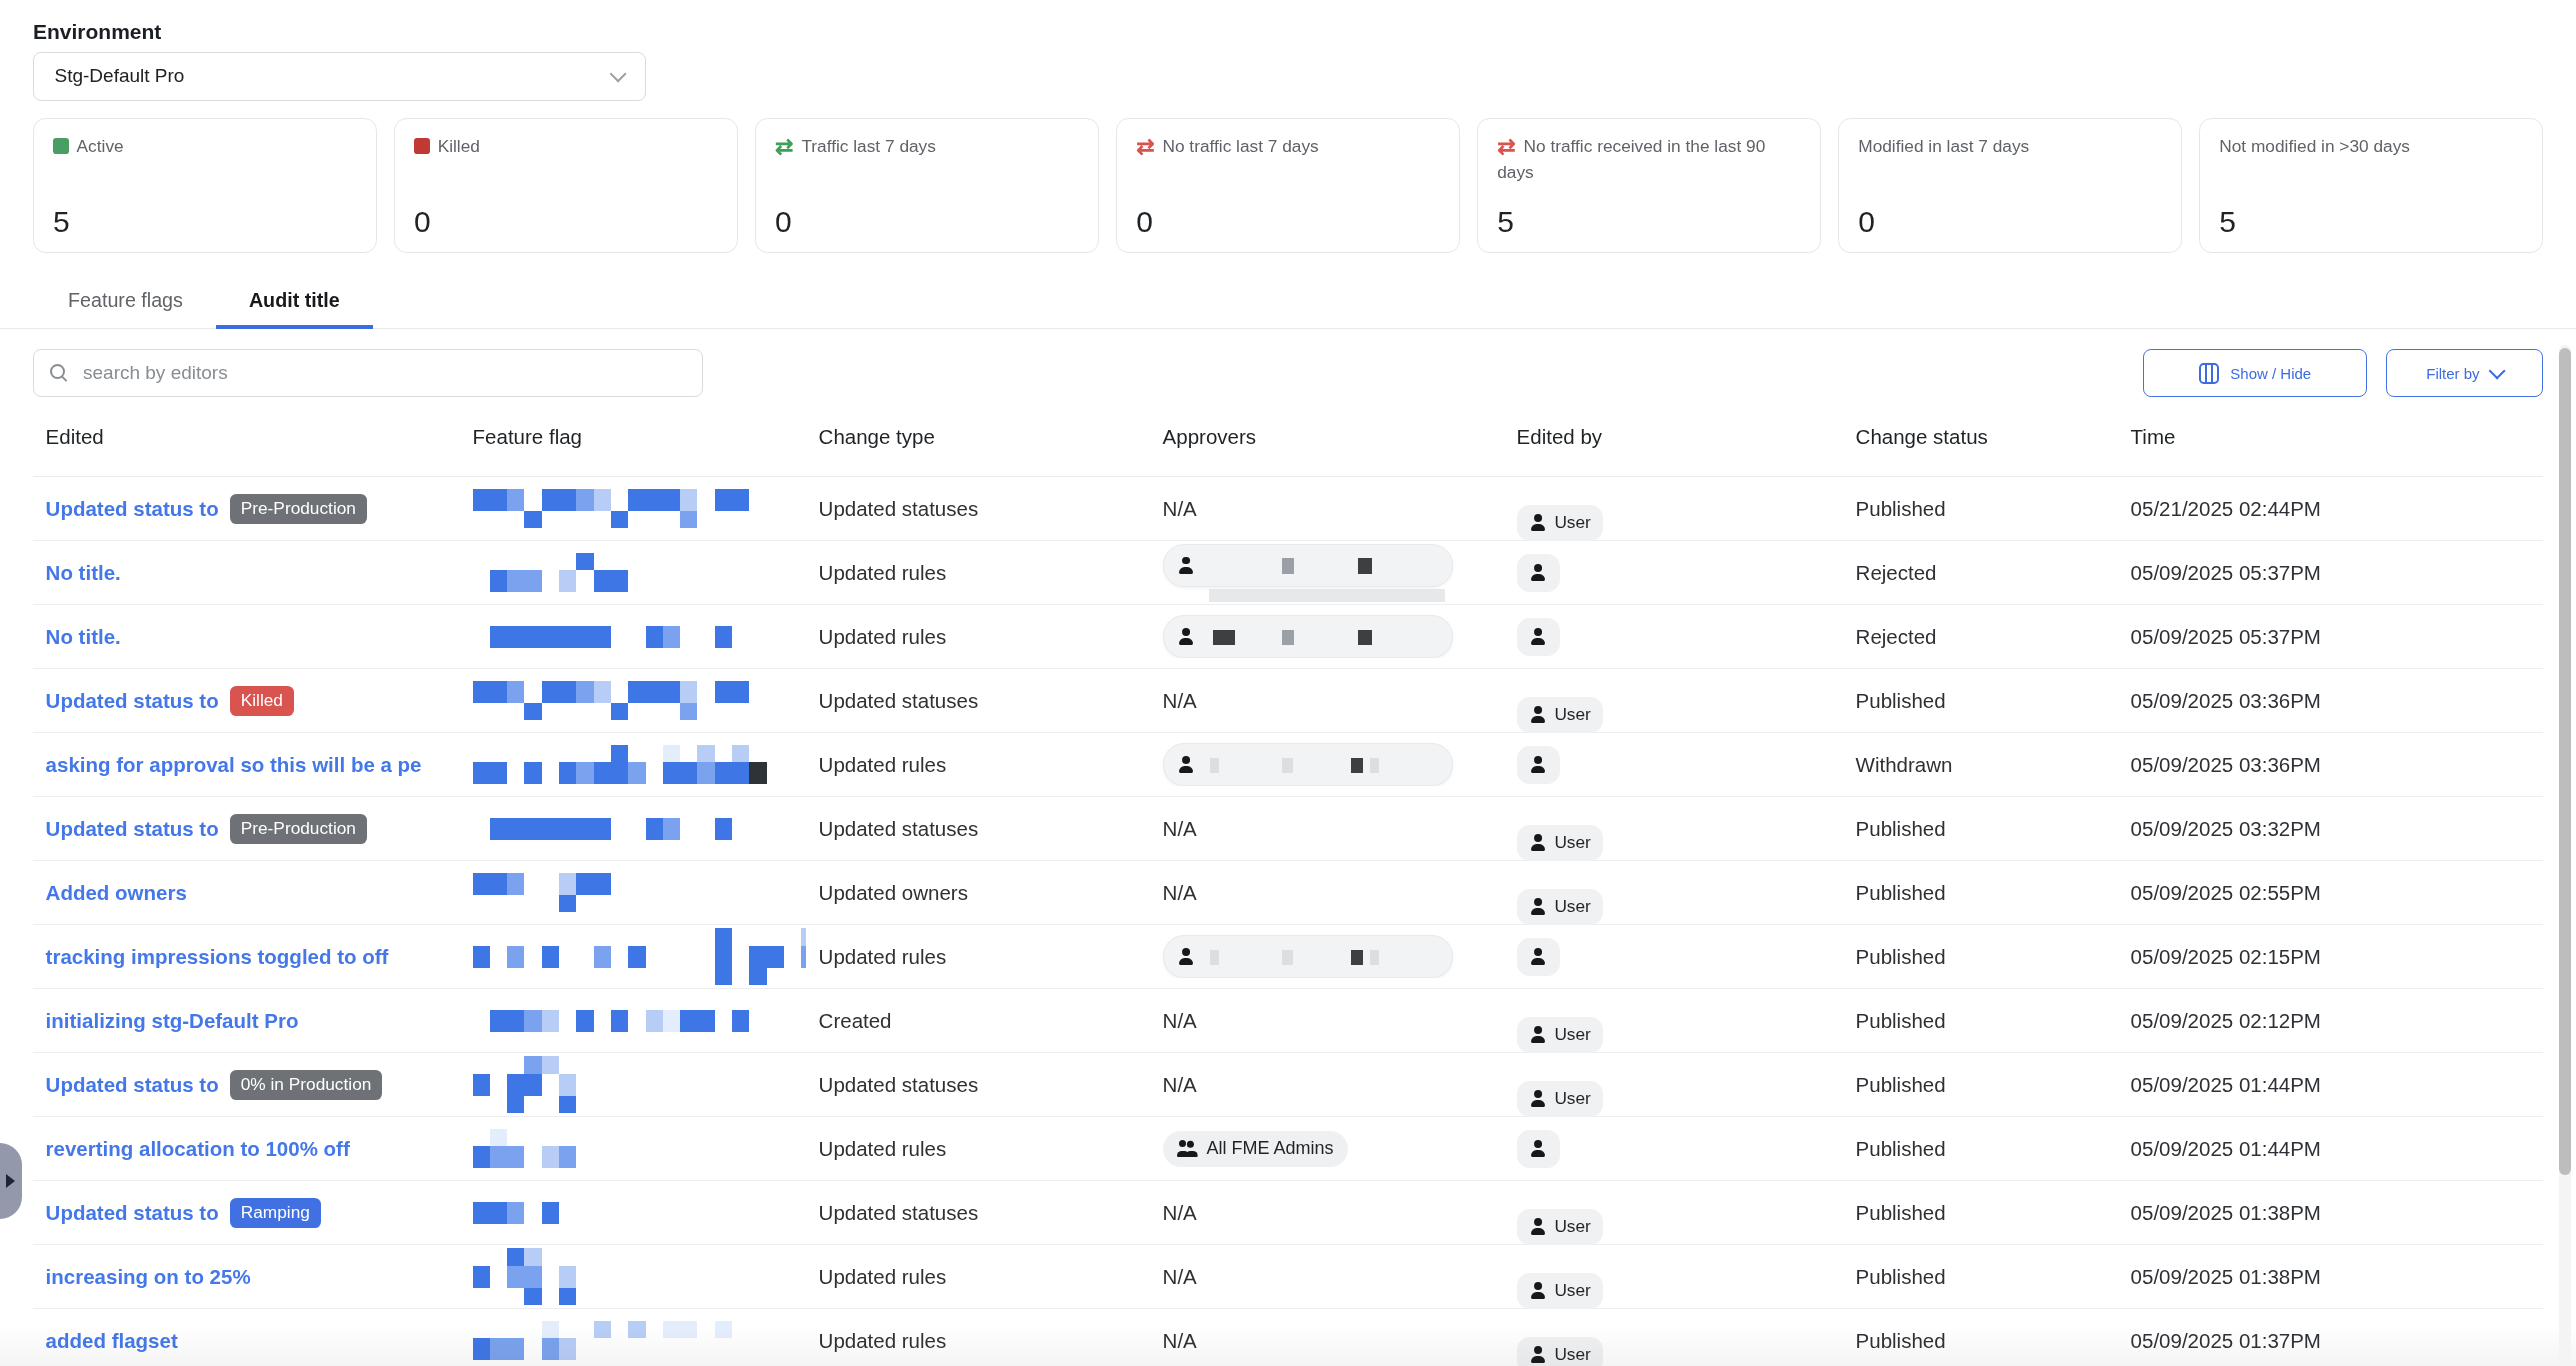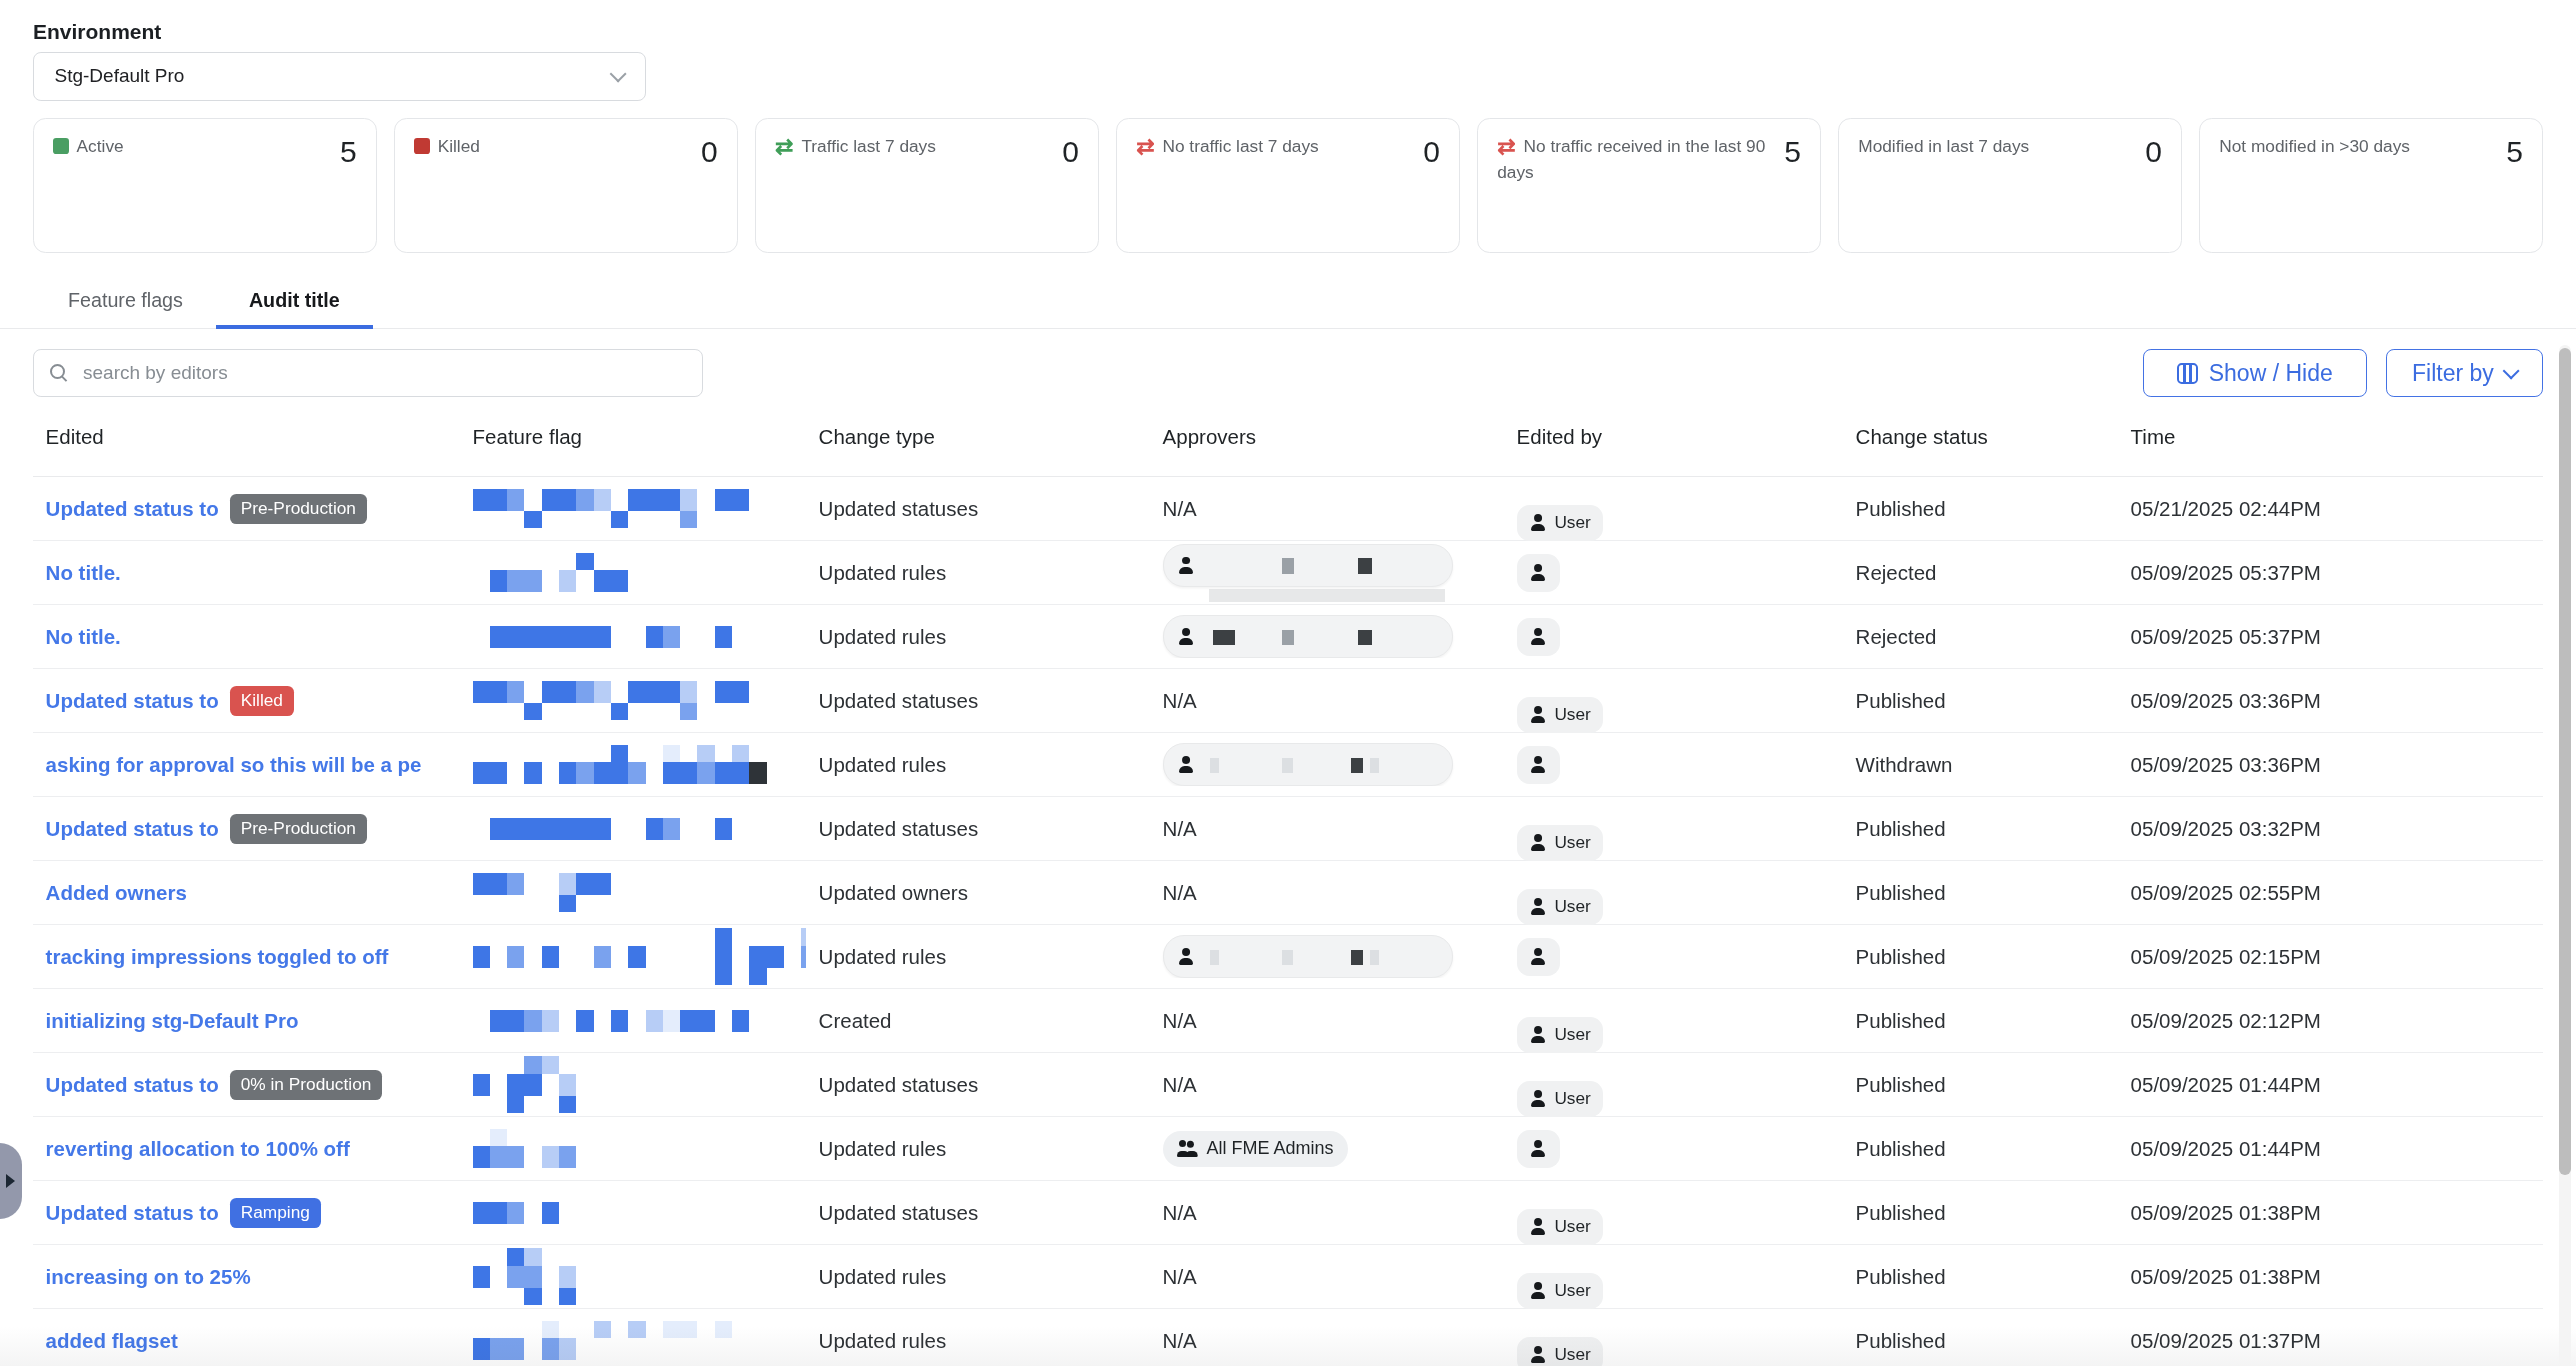--- a/index.html
+++ b/index.html
@@ -15,21 +15,21 @@
     padding:0 20.5px;font-size:19px;color:#202124;cursor:pointer;background:#fff;
     justify-content:space-between;
   }
   .chev{width:10.2px;height:10.2px;border-right:2.4px solid #9aa0a6;border-bottom:2.4px solid #9aa0a6;
     transform:rotate(45deg);margin-top:-4.7px;}
   .chev.blue{border-color:#3b6ce0;}
   
   .cards{margin:17.3px 33px 0;display:flex;gap:17.3px;}
   .card{
     width:344px;height:135px;box-sizing:border-box;border:1.6px solid #e4e6e9;border-radius:12.6px;
-    padding:15.7px 19px 12.6px;display:flex;flex-direction:row;justify-content:space-between;background:#fff;
+    padding:15.7px 19px 12.6px;display:flex;flex-direction:column;justify-content:space-between;background:#fff;
   }
   .card-label{font-size:17.3px;line-height:23.6px;color:#5f6368;}
   .cicon{display:inline-block;vertical-align:-2.4px;margin-right:7.9px;}
   .ic-square-green{width:15.7px;height:15.7px;border-radius:3.1px;background:#4a9e63;}
   .ic-square-red{width:15.7px;height:15.7px;border-radius:3.1px;background:#c03a33;}
   .ic-arrows-green::before{content:"⇄";font-size:22px;color:#3f9e58;font-weight:700;}
   .ic-arrows-red::before{content:"⇄";font-size:22px;color:#d9534f;font-weight:700;}
   .card-value{font-size:30px;color:#1f2326;}
   
   .tabs{margin-top:23.6px;border-bottom:1.6px solid #e9eaec;display:flex;padding-left:35px;}
@@ -43,21 +43,21 @@
     width:100%;height:100%;box-sizing:border-box;border:1.6px solid #d8dbdf;border-radius:7.9px;
     padding:0 15.7px 0 49px;font-size:19px;font-family:"Liberation Sans",sans-serif;color:#202124;outline:none;
   }
   .search-wrap input::placeholder{color:#878d93;}
   .mag{position:absolute;left:17.3px;top:15px;width:17.3px;height:17.3px;}
   .mag::before{content:"";position:absolute;left:0;top:0;width:11px;height:11px;border:2.4px solid #878d93;border-radius:50%;}
   .mag::after{content:"";position:absolute;left:12.6px;top:11px;width:2.4px;height:7px;background:#878d93;transform:rotate(-45deg);}
   .tb-spacer{flex:1;}
   .btn{
     height:48px;box-sizing:border-box;border:1.6px solid #4372e4;border-radius:7.9px;background:#fff;
-    color:#3b6ce0;font-size:23px;font-weight:500;display:flex;align-items:center;justify-content:center;
+    color:#3b6ce0;font-size:15px;font-weight:500;display:flex;align-items:center;justify-content:center;
     gap:11px;cursor:pointer;font-family:"Liberation Sans",sans-serif;
   }
   .btn-showhide{width:224px;margin-right:19px;}
   .btn-filter{width:157px;}
   .cols{width:20.5px;height:20.5px;box-sizing:border-box;border:2.4px solid #3b6ce0;border-radius:4.7px;position:relative;flex:0 0 auto;}
   .cols::before{content:"";position:absolute;top:0;bottom:0;left:3.9px;width:2.4px;background:#3b6ce0;}
   .cols::after{content:"";position:absolute;top:0;bottom:0;right:3.9px;width:2.4px;background:#3b6ce0;}
   
   .tgrid{display:grid;grid-template-columns:427px 346px 344px 354px 339px 275px auto;align-items:center;}
   .thead{margin:0 33px;height:79px;border-bottom:1.6px solid #e9eaec;}

